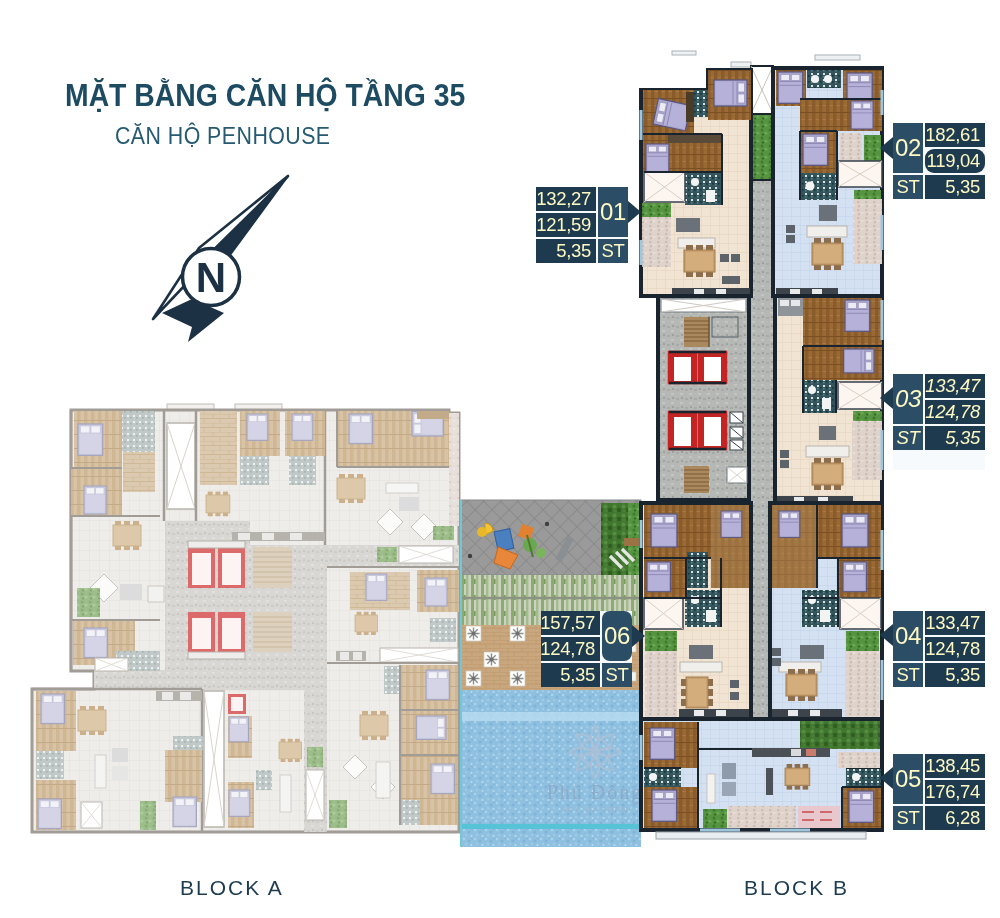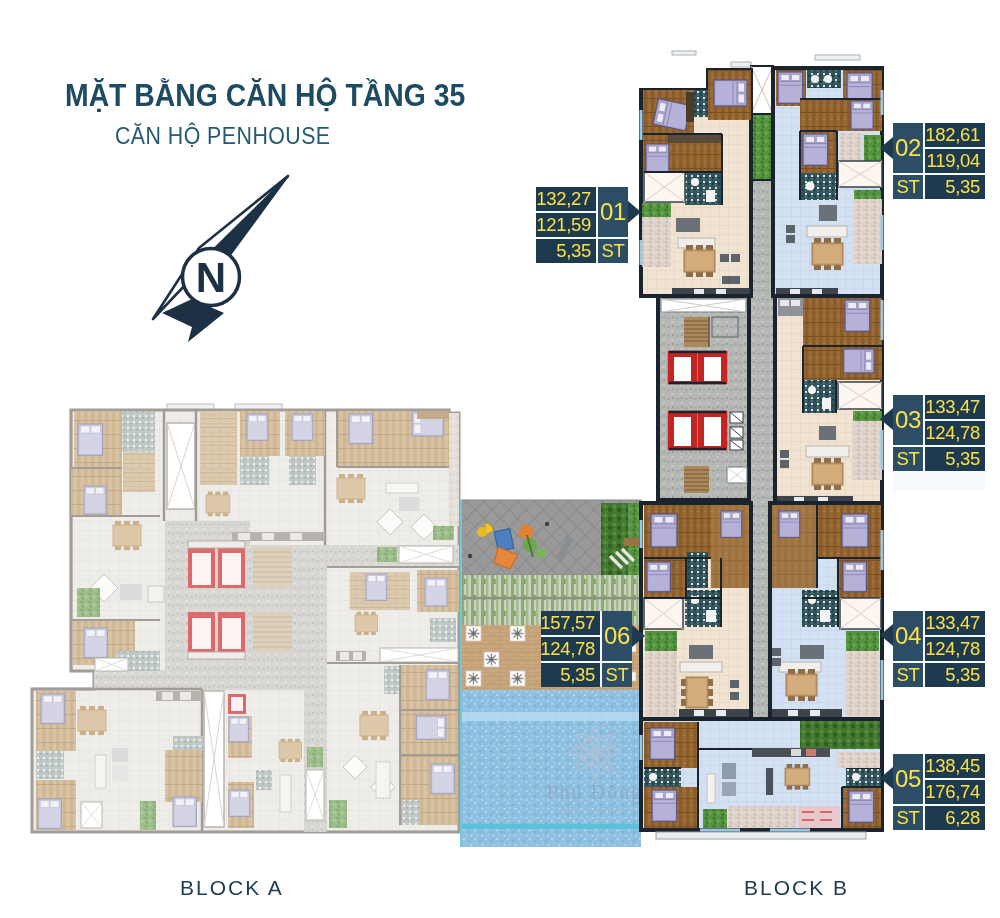--- a/index.html
+++ b/index.html
@@ -5,21 +5,21 @@
   html,body{margin:0;padding:0;background:#fff;}
   #page{position:relative;width:1000px;height:918px;background:#fff;overflow:hidden;
         font-family:"Liberation Sans", sans-serif;}
   .title{position:absolute;left:65px;top:78px;font-size:31px;font-weight:bold;
          color:#1d4b61;letter-spacing:0px;white-space:nowrap;
          transform:scaleX(0.915);transform-origin:0 0;}
   .subtitle{position:absolute;left:115px;top:122px;font-size:24px;font-weight:normal;
          color:#265a72;letter-spacing:0.5px;white-space:nowrap;
          transform:scaleX(0.89);transform-origin:0 0;}
   .blockname{position:absolute;font-size:21px;color:#1e3c50;letter-spacing:2px;}
-  .lab{position:absolute;display:grid;gap:2px;background:#f6fafc;color:#fde047;
+  .lab{position:absolute;display:grid;gap:2px;background:#f6fafc;color:#fef9c3;
        font-size:18.5px;letter-spacing:-0.3px;}
   .lab .v{background:#1d3a4f;display:flex;align-items:center;justify-content:flex-end;
           padding-right:5px;}
   .lab .id{background:#2b4d66;display:flex;align-items:center;justify-content:center;
            font-size:24px;}
   .lab .st{background:#2b4d66;display:flex;align-items:center;justify-content:center;}
   .ptrR{position:absolute;right:-13px;width:0;height:0;border-top:11px solid transparent;
         border-bottom:11px solid transparent;border-left:13px solid #1d3a4f;}
   .ptrL{position:absolute;left:-13px;width:0;height:0;border-top:11px solid transparent;
         border-bottom:11px solid transparent;border-right:13px solid #1d3a4f;}
@@ -596,28 +596,28 @@
     <div class="v" style="grid-column:1;grid-row:2;">121,59</div>
     <div class="v" style="grid-column:1;grid-row:3;">5,35</div>
     <div class="st" style="grid-column:2;grid-row:3;">ST</div>
     <div class="ptrR" style="top:14px;"></div>
   </div>
 
   <div class="lab" style="left:893px;top:123px;width:92px;height:76px;
        grid-template-columns:30px 60px;grid-template-rows:24px 24px 24px;">
     <div class="id" style="grid-column:1;grid-row:1/3;">02</div>
     <div class="v" style="grid-column:2;grid-row:1;">182,61</div>
-    <div class="v" style="grid-column:2;grid-row:2;">119,04</div>
+    <div class="v" style="grid-column:2;grid-row:2;border-radius:9px;">119,04</div>
     <div class="st" style="grid-column:1;grid-row:3;">ST</div>
     <div class="v" style="grid-column:2;grid-row:3;">5,35</div>
     <div class="ptrL" style="top:14px;"></div>
   </div>
 
-  <div class="lab" style="left:893px;top:395px;width:92px;height:96px;
-       grid-template-columns:30px 60px;grid-template-rows:24px 24px 24px;">
+  <div class="lab" style="left:893px;top:374px;width:92px;height:96px;
+       grid-template-columns:30px 60px;grid-template-rows:24px 24px 24px;font-style:italic;">
     <div class="id" style="grid-column:1;grid-row:1/3;">03</div>
     <div class="v" style="grid-column:2;grid-row:1;">133,47</div>
     <div class="v" style="grid-column:2;grid-row:2;">124,78</div>
     <div class="st" style="grid-column:1;grid-row:3;">ST</div>
     <div class="v" style="grid-column:2;grid-row:3;">5,35</div>
     <div class="ptrL" style="top:13px;"></div>
   </div>
 
   <div class="lab" style="left:893px;top:611px;width:92px;height:76px;
        grid-template-columns:30px 60px;grid-template-rows:24px 24px 24px;">
@@ -635,21 +635,21 @@
     <div class="v" style="grid-column:2;grid-row:1;">138,45</div>
     <div class="v" style="grid-column:2;grid-row:2;">176,74</div>
     <div class="st" style="grid-column:1;grid-row:3;">ST</div>
     <div class="v" style="grid-column:2;grid-row:3;">6,28</div>
     <div class="ptrL" style="top:13px;"></div>
   </div>
 
   <div class="lab" style="left:541px;top:611px;width:91px;height:76px;
        grid-template-columns:59px 30px;grid-template-rows:24px 24px 24px;">
     <div class="v" style="grid-column:1;grid-row:1;">157,57</div>
-    <div class="id" style="grid-column:2;grid-row:1/3;">06</div>
+    <div class="id" style="grid-column:2;grid-row:1/3;border-radius:8px;">06</div>
     <div class="v" style="grid-column:1;grid-row:2;">124,78</div>
     <div class="v" style="grid-column:1;grid-row:3;">5,35</div>
     <div class="st" style="grid-column:2;grid-row:3;">ST</div>
     <div class="ptrR" style="top:14px;"></div>
   </div>
 
   <div class="blockname" style="left:180px;top:876px;">BLOCK A</div>
   <div class="blockname" style="left:744px;top:876px;">BLOCK B</div>
 </div>
 

